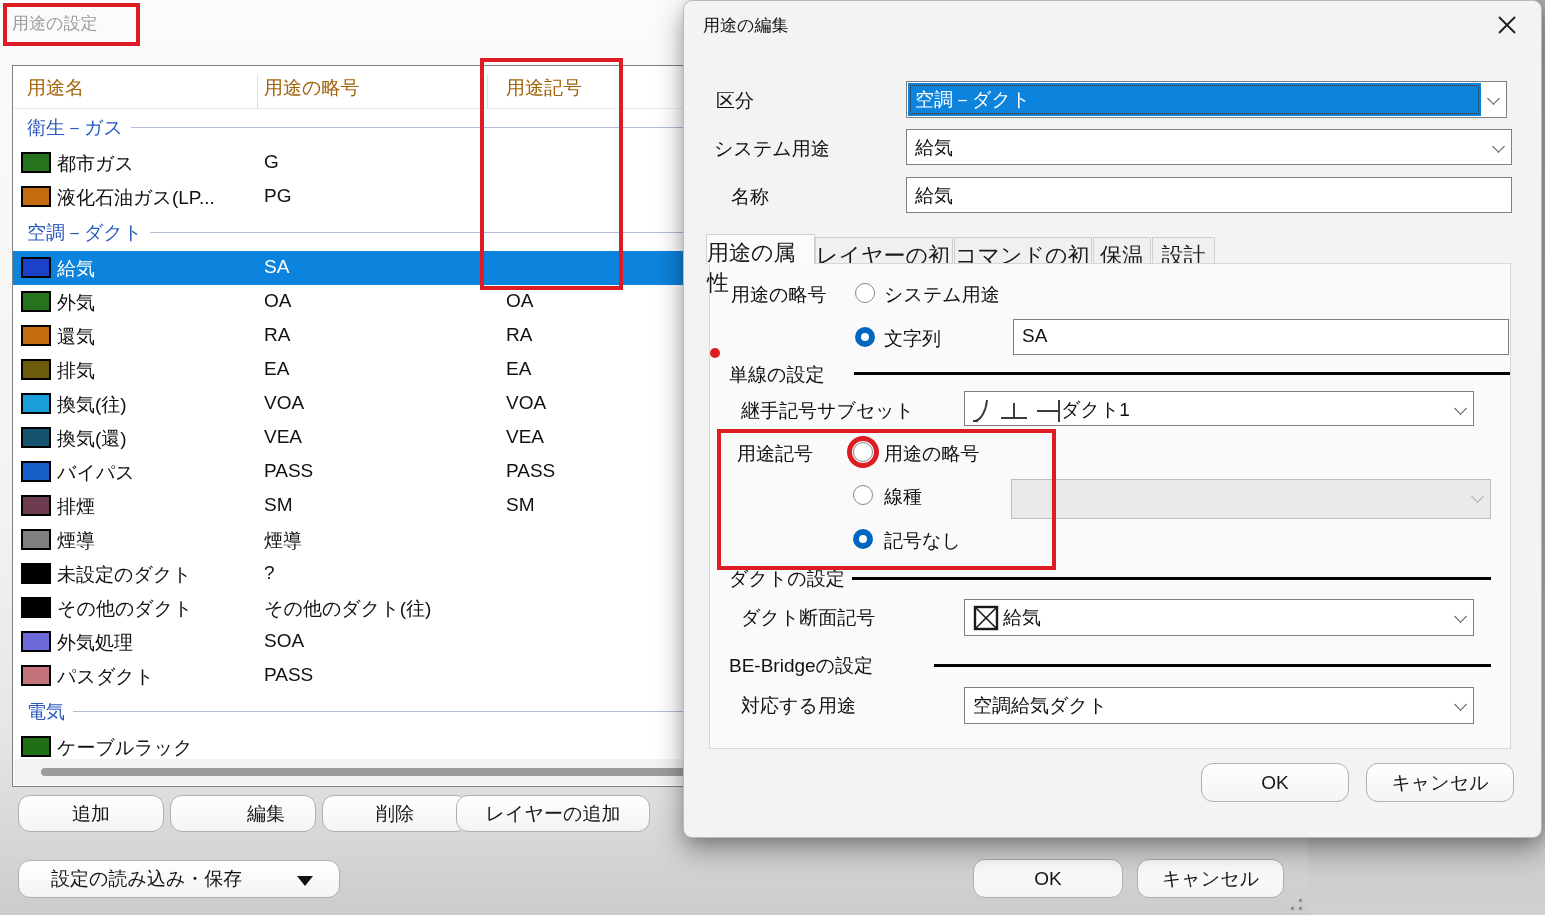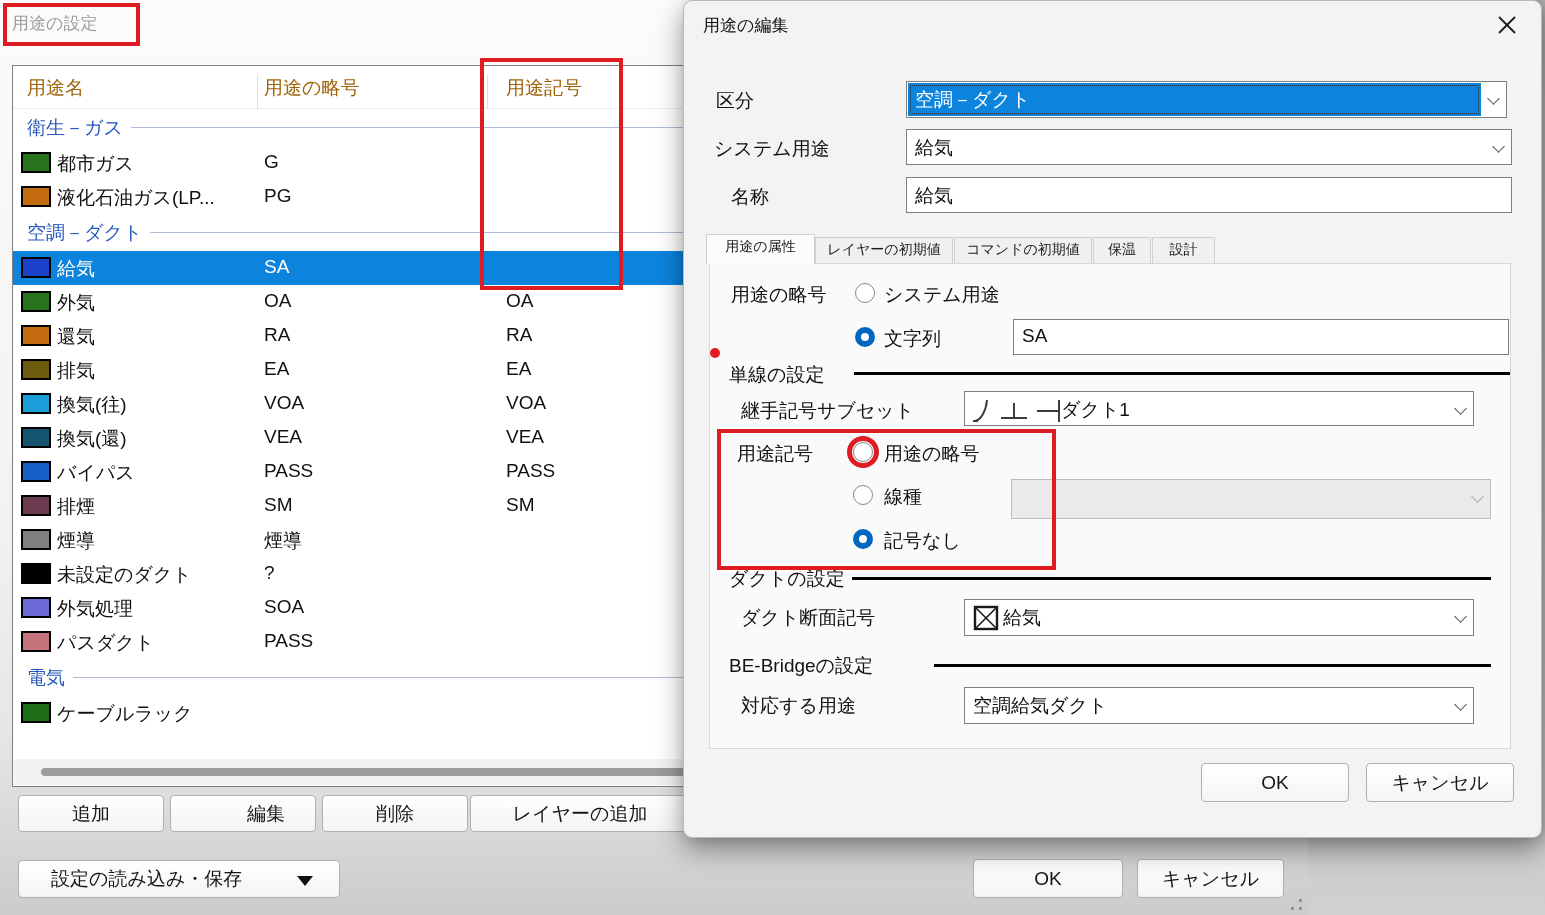--- a/index.html
+++ b/index.html
@@ -27,25 +27,25 @@
   .sw { position:absolute; left:8px; top:6px; width:30px; height:21px; border:2px solid #000; }
   .lrow .c1,.lrow .c2,.lrow .c3 { position:absolute; top:5px; font-size:19px; color:#111; white-space:nowrap; }
   .c1 { left:44px; } .c2 { left:251px; } .c3 { left:493px; }
   .lrow.sel { background:#0c83dc; }
   .lrow.sel .c1,.lrow.sel .c2,.lrow.sel .c3 { color:#fff; }
 
   .hscroll { position:absolute; left:1px; right:1px; bottom:1px; height:26px; background:#f2f2f2; }
   .hthumb { position:absolute; left:27px; top:9px; width:1240px; height:8px; border-radius:4px; background:#9c9c9c; }
 
   .btn { position:absolute; background:linear-gradient(180deg,#ffffff,#f4f4f4); border:1px solid #b0b0b0;
-    border-radius:4px; font-size:19px; color:#161616; display:flex; align-items:center; justify-content:center; }
+    border-radius:12px; font-size:19px; color:#161616; display:flex; align-items:center; justify-content:center; }
   .btn-add    { left:18px;  top:795px; width:146px; height:37px; }
   .btn-edit   { left:170px; top:795px; width:146px; height:37px;padding-left:46px; }
   .btn-del    { left:322px; top:795px; width:146px; height:37px; }
-  .btn-layer  { left:470px; top:795px; width:220px; height:37px; }
+  .btn-layer  { left:456px; top:795px; width:194px; height:37px; }
   .btn-load   { left:18px;  top:860px; width:322px; height:38px; justify-content:flex-start; padding-left:32px; }
   .tri-down { position:absolute; right:26px; top:15px; width:0; height:0;
     border-left:8px solid transparent; border-right:8px solid transparent; border-top:10px solid #111; }
   .btn-ok-main     { left:973px;  top:859px; width:150px; height:39px; }
   .btn-cancel-main { left:1137px; top:859px; width:147px; height:39px; }
   .grip { position:absolute; left:1288px; top:896px; width:14px; height:14px; }
   .grip i { position:absolute; width:3px; height:3px; background:#8f8f8f; }
   .grip i:nth-child(1){ right:0; bottom:0; } .grip i:nth-child(2){ right:8px; bottom:0; } .grip i:nth-child(3){ right:0; bottom:8px; }
 
   
@@ -72,21 +72,21 @@
   .combo.disabled .chev { border-color:#a7a7a7; }
 
   .cmb-kubun  { left:222px; top:80px;  width:601px; height:37px; }
   .cmb-kubun .hl { position:absolute; left:1px; top:1px; right:25px; bottom:1px; background:#0c83dc; outline:1px dotted #2b2b2b; outline-offset:-3px; }
   .cmb-kubun .val { color:#fff; z-index:2; }
   .cmb-system { left:222px; top:128px; width:606px; height:36px; }
   .inp { position:absolute; background:#fff; border:1px solid #7f7f7f; font-size:19px; padding:5px 0 0 8px; color:#111; }
   .inp-name { left:222px; top:176px; width:606px; height:36px; }
   .lb-kubun { left:32px; top:87px; } .lb-system { left:30px; top:135px; } .lb-name { left:47px; top:183px; }
 
-  .tab { position:absolute; font-size:14px; display:flex; align-items:flex-start; justify-content:center;
+  .tab { position:absolute; font-size:22px; display:flex; align-items:flex-start; justify-content:center;
     background:#f0f0f0; border:1px solid #d0d0d0; border-bottom:none; padding-top:3px; }
   .tab.active { background:#fcfcfc; z-index:3; }
   .tab-0 { left:22px;  top:233px; width:109px; height:30px; }
   .tab-1 { left:131px; top:236px; width:138px; height:27px; }
   .tab-2 { left:270px; top:236px; width:138px; height:27px; }
   .tab-3 { left:409px; top:236px; width:58px;  height:27px; }
   .tab-4 { left:468px; top:236px; width:63px;  height:27px; }
 
   .tabpanel { position:absolute; left:25px; top:262px; width:802px; height:486px;
     background:#fafafa; border:1px solid #d7d7d7; }
@@ -220,20 +220,26 @@
           <span class="c2">煙導</span>
           <span class="c3"></span>
         </div>
         <div class="lrow item">
           <span class="sw" style="background: rgb(0, 0, 0);"></span>
           <span class="c1">未設定のダクト</span>
           <span class="c2">?</span>
           <span class="c3"></span>
         </div>
         <div class="lrow item">
+          <span class="sw" style="background: rgb(0, 0, 0);"></span>
+          <span class="c1">その他のダクト</span>
+          <span class="c2">その他のダクト(往)</span>
+          <span class="c3"></span>
+        </div>
+        <div class="lrow item">
           <span class="sw" style="background: rgb(107, 104, 216);"></span>
           <span class="c1">外気処理</span>
           <span class="c2">SOA</span>
           <span class="c3"></span>
         </div>
         <div class="lrow item">
           <span class="sw" style="background: rgb(196, 115, 124);"></span>
           <span class="c1">パスダクト</span>
           <span class="c2">PASS</span>
           <span class="c3"></span>

